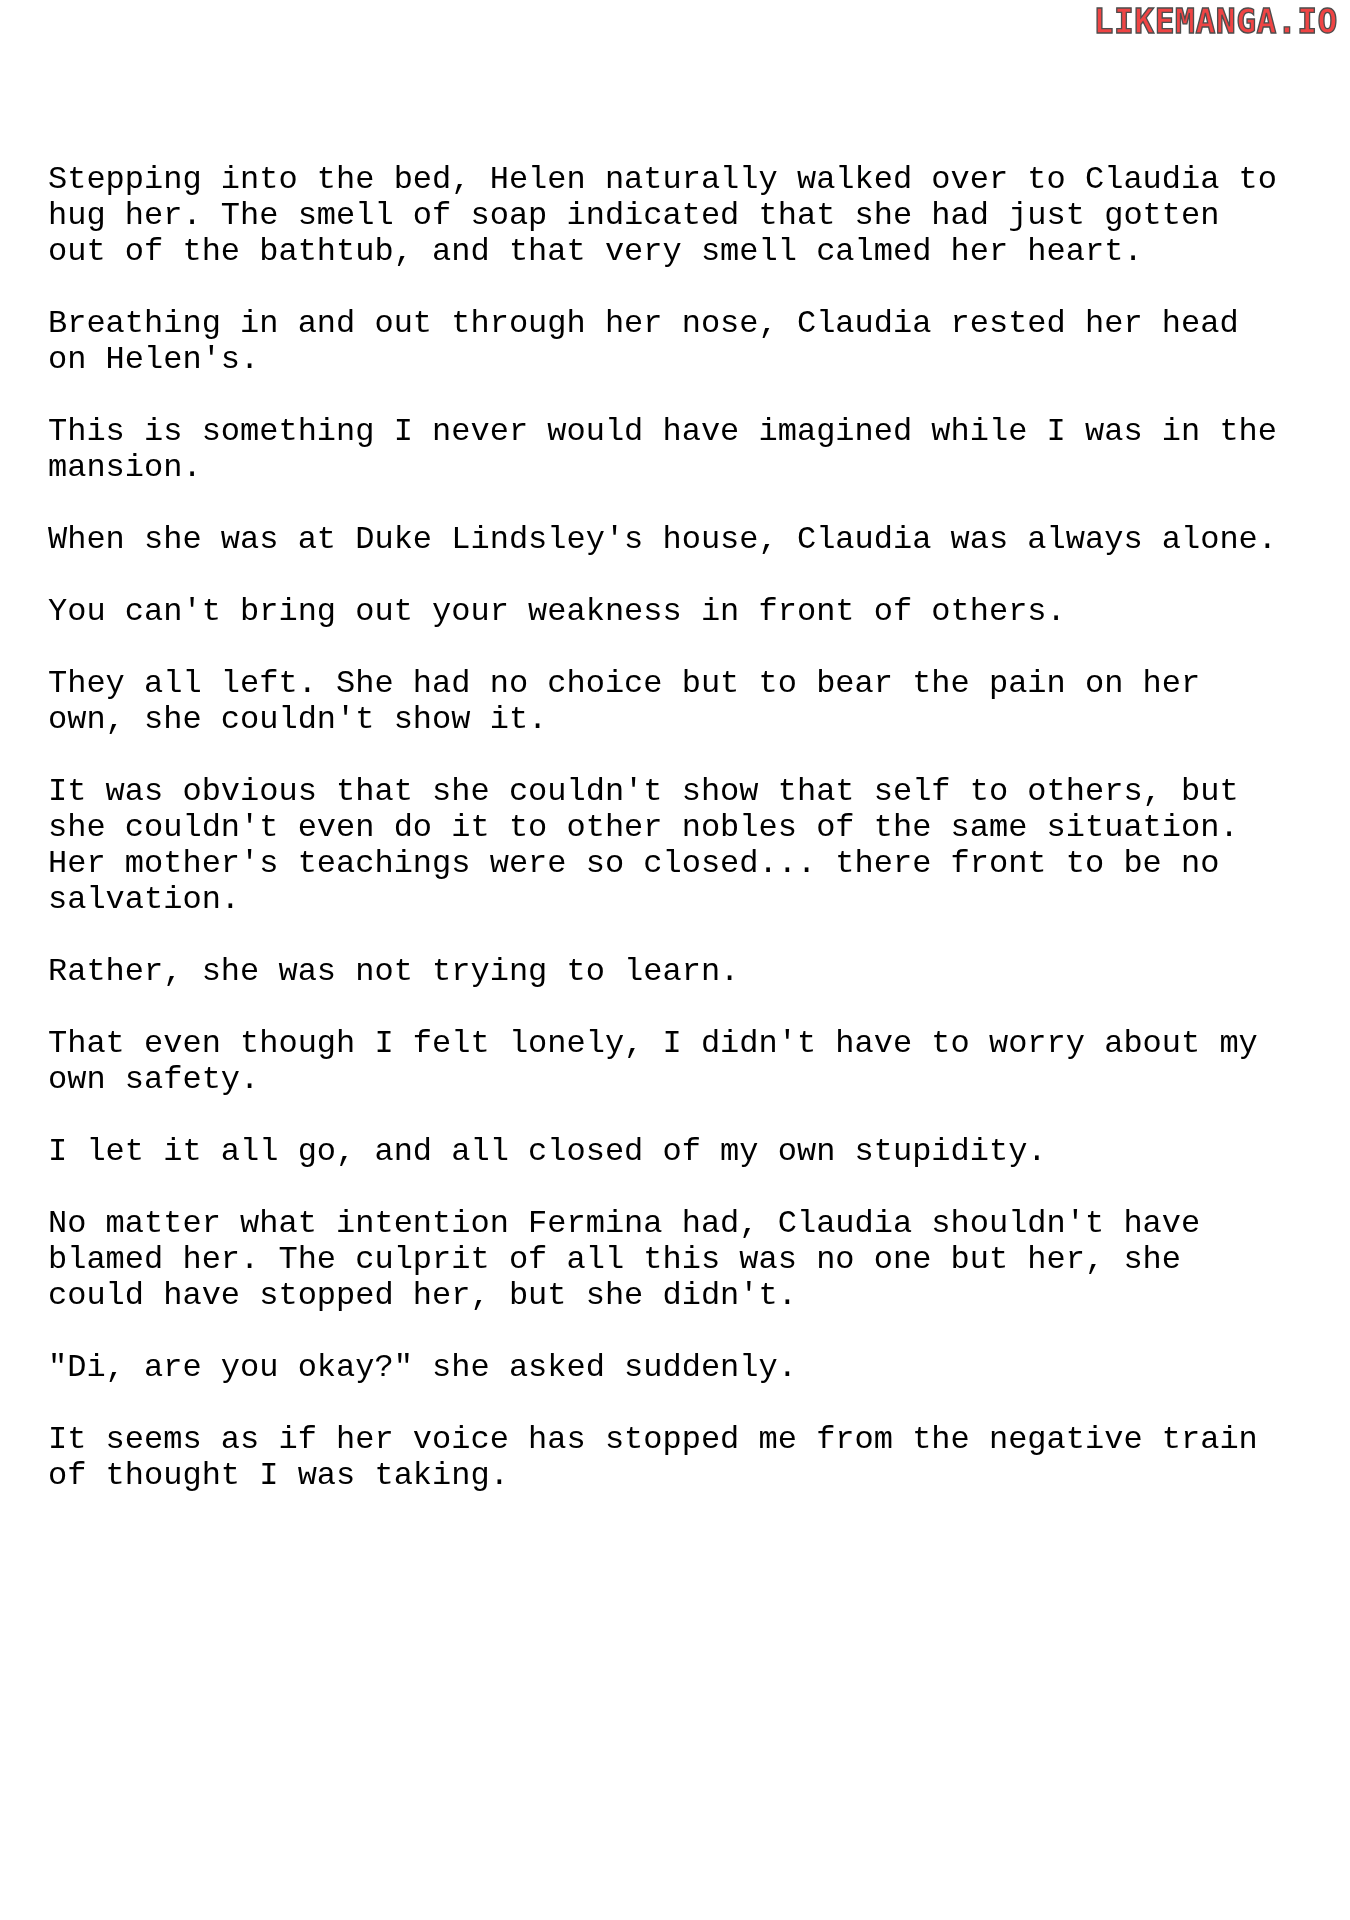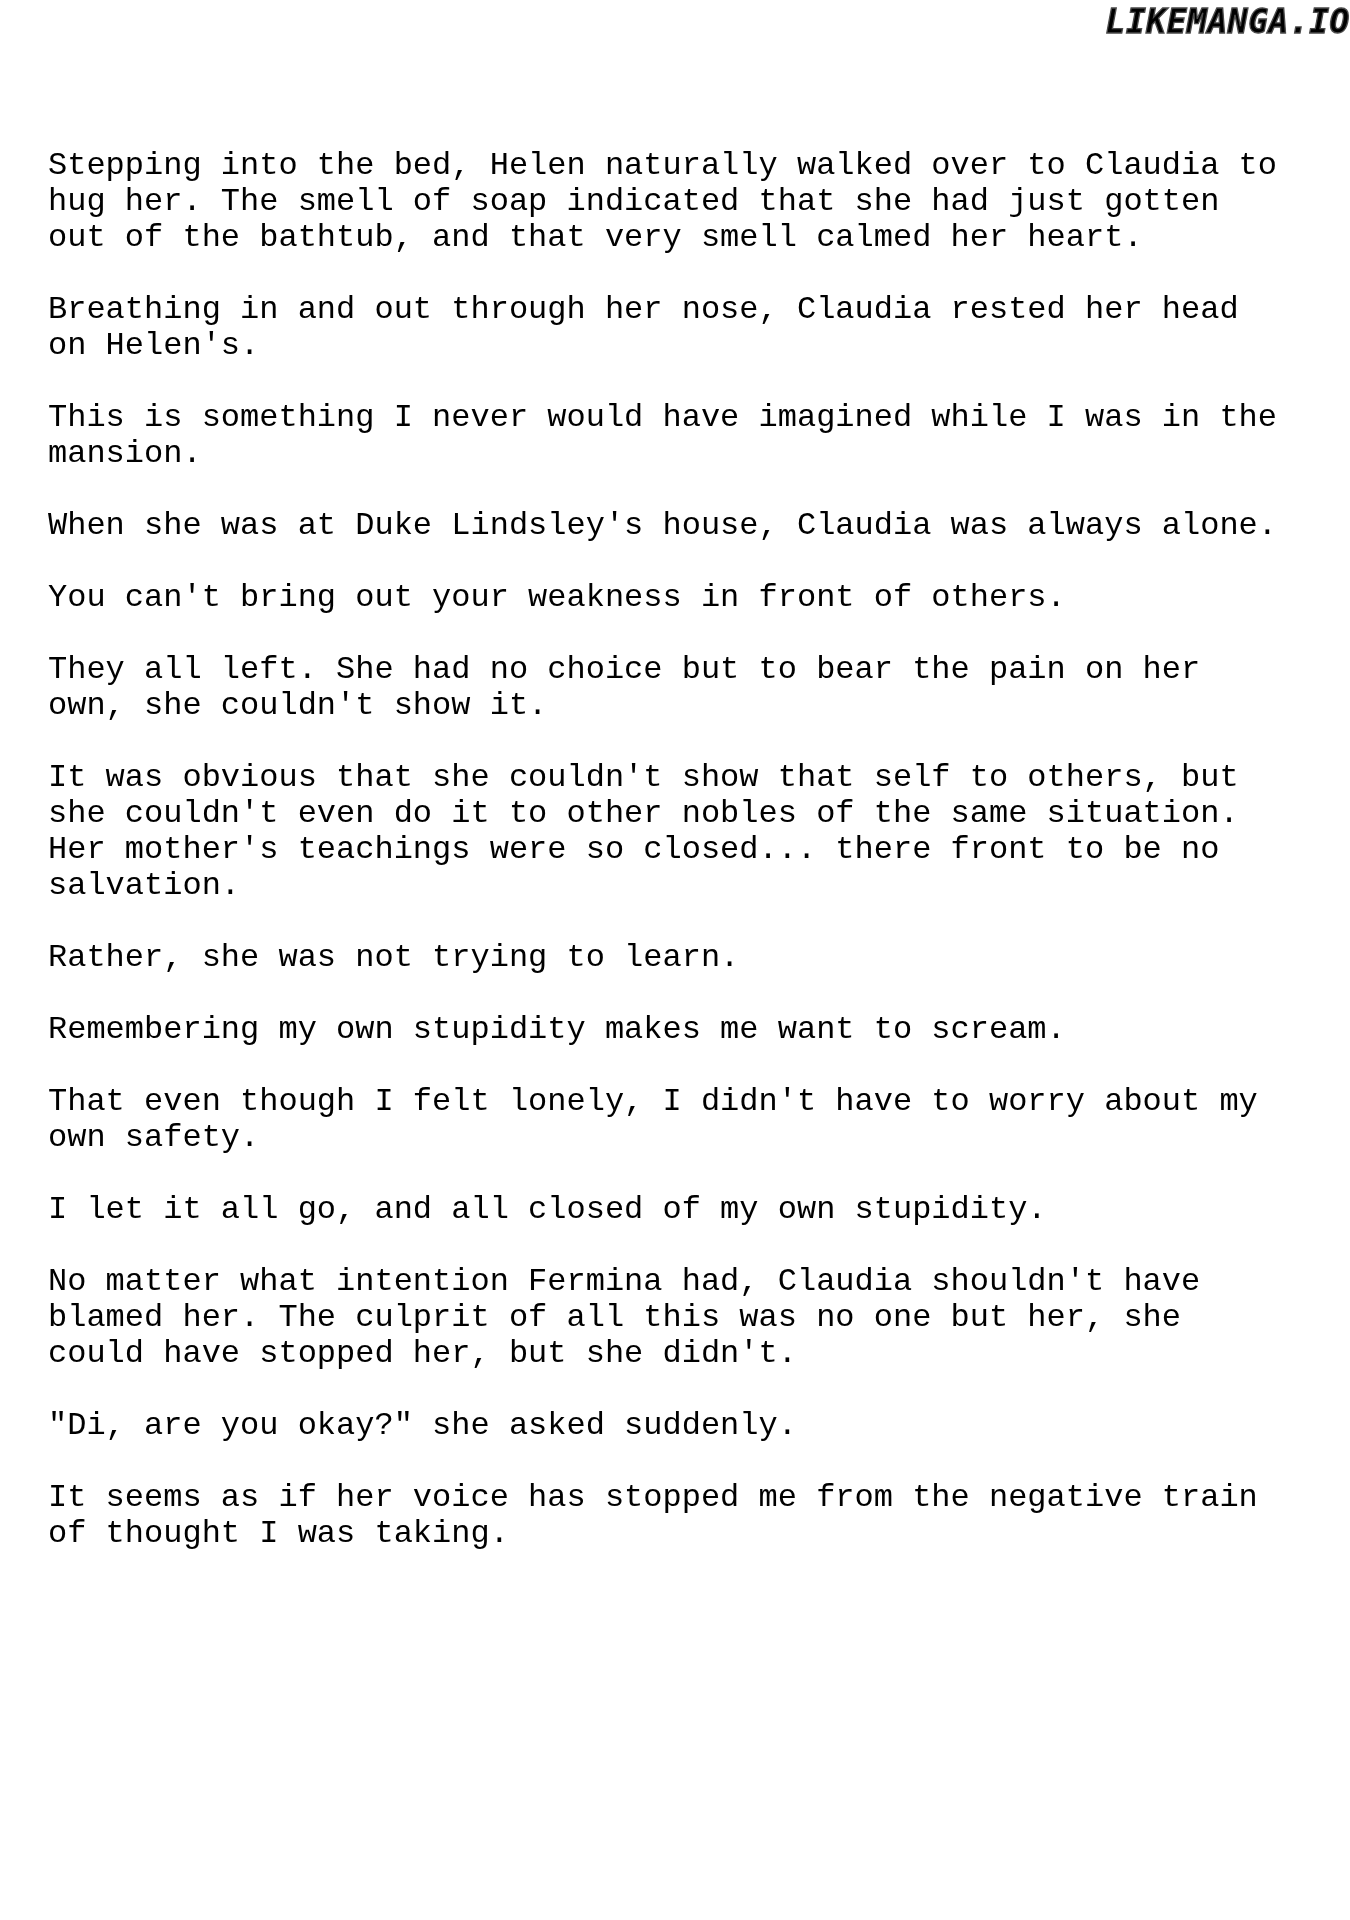--- a/index.html
+++ b/index.html
@@ -10,34 +10,33 @@
   body {
     width: 1350px;
     height: 1920px;
     position: relative;
     overflow: hidden;
     font-family: "Liberation Mono", monospace;
   }
   .watermark {
     position: absolute;
     top: 2px;
-    right: 0;
+    right: 12px;
     font-family: "DejaVu Sans Mono", monospace;
     font-size: 33px;
     font-weight: bold;
-    font-style: italic;
     letter-spacing: 0.5px;
-    color: #000000;
+    color: #ef4444;
     -webkit-text-stroke: 1.3px #4d4d4d;
     text-shadow: 0 0 1px #8a8a8a;
     user-select: none;
   }
   .page-text {
     position: absolute;
-    top: 148px;
+    top: 162px;
     left: 48px;
     width: 1262px;
     color: #000000;
     font-family: "Liberation Mono", monospace;
     font-size: 32px;
     line-height: 36px;
   }
   .page-text p {
     margin: 36px 0 0 0;
     white-space: pre-line;
@@ -61,21 +60,20 @@
 mansion.</p>
   <p>When she was at Duke Lindsley's house, Claudia was always alone.</p>
   <p>You can't bring out your weakness in front of others.</p>
   <p>They all left. She had no choice but to bear the pain on her
 own, she couldn't show it.</p>
   <p>It was obvious that she couldn't show that self to others, but
 she couldn't even do it to other nobles of the same situation.
 Her mother's teachings were so closed... there front to be no
 salvation.</p>
   <p>Rather, she was not trying to learn.</p>
-  <p>Remembering my own stupidity makes me want to scream.</p>
   <p>That even though I felt lonely, I didn't have to worry about my
 own safety.</p>
   <p>I let it all go, and all closed of my own stupidity.</p>
   <p>No matter what intention Fermina had, Claudia shouldn't have
 blamed her. The culprit of all this was no one but her, she
 could have stopped her, but she didn't.</p>
   <p>"Di, are you okay?" she asked suddenly.</p>
   <p>It seems as if her voice has stopped me from the negative train
 of thought I was taking.</p>
 </div>

